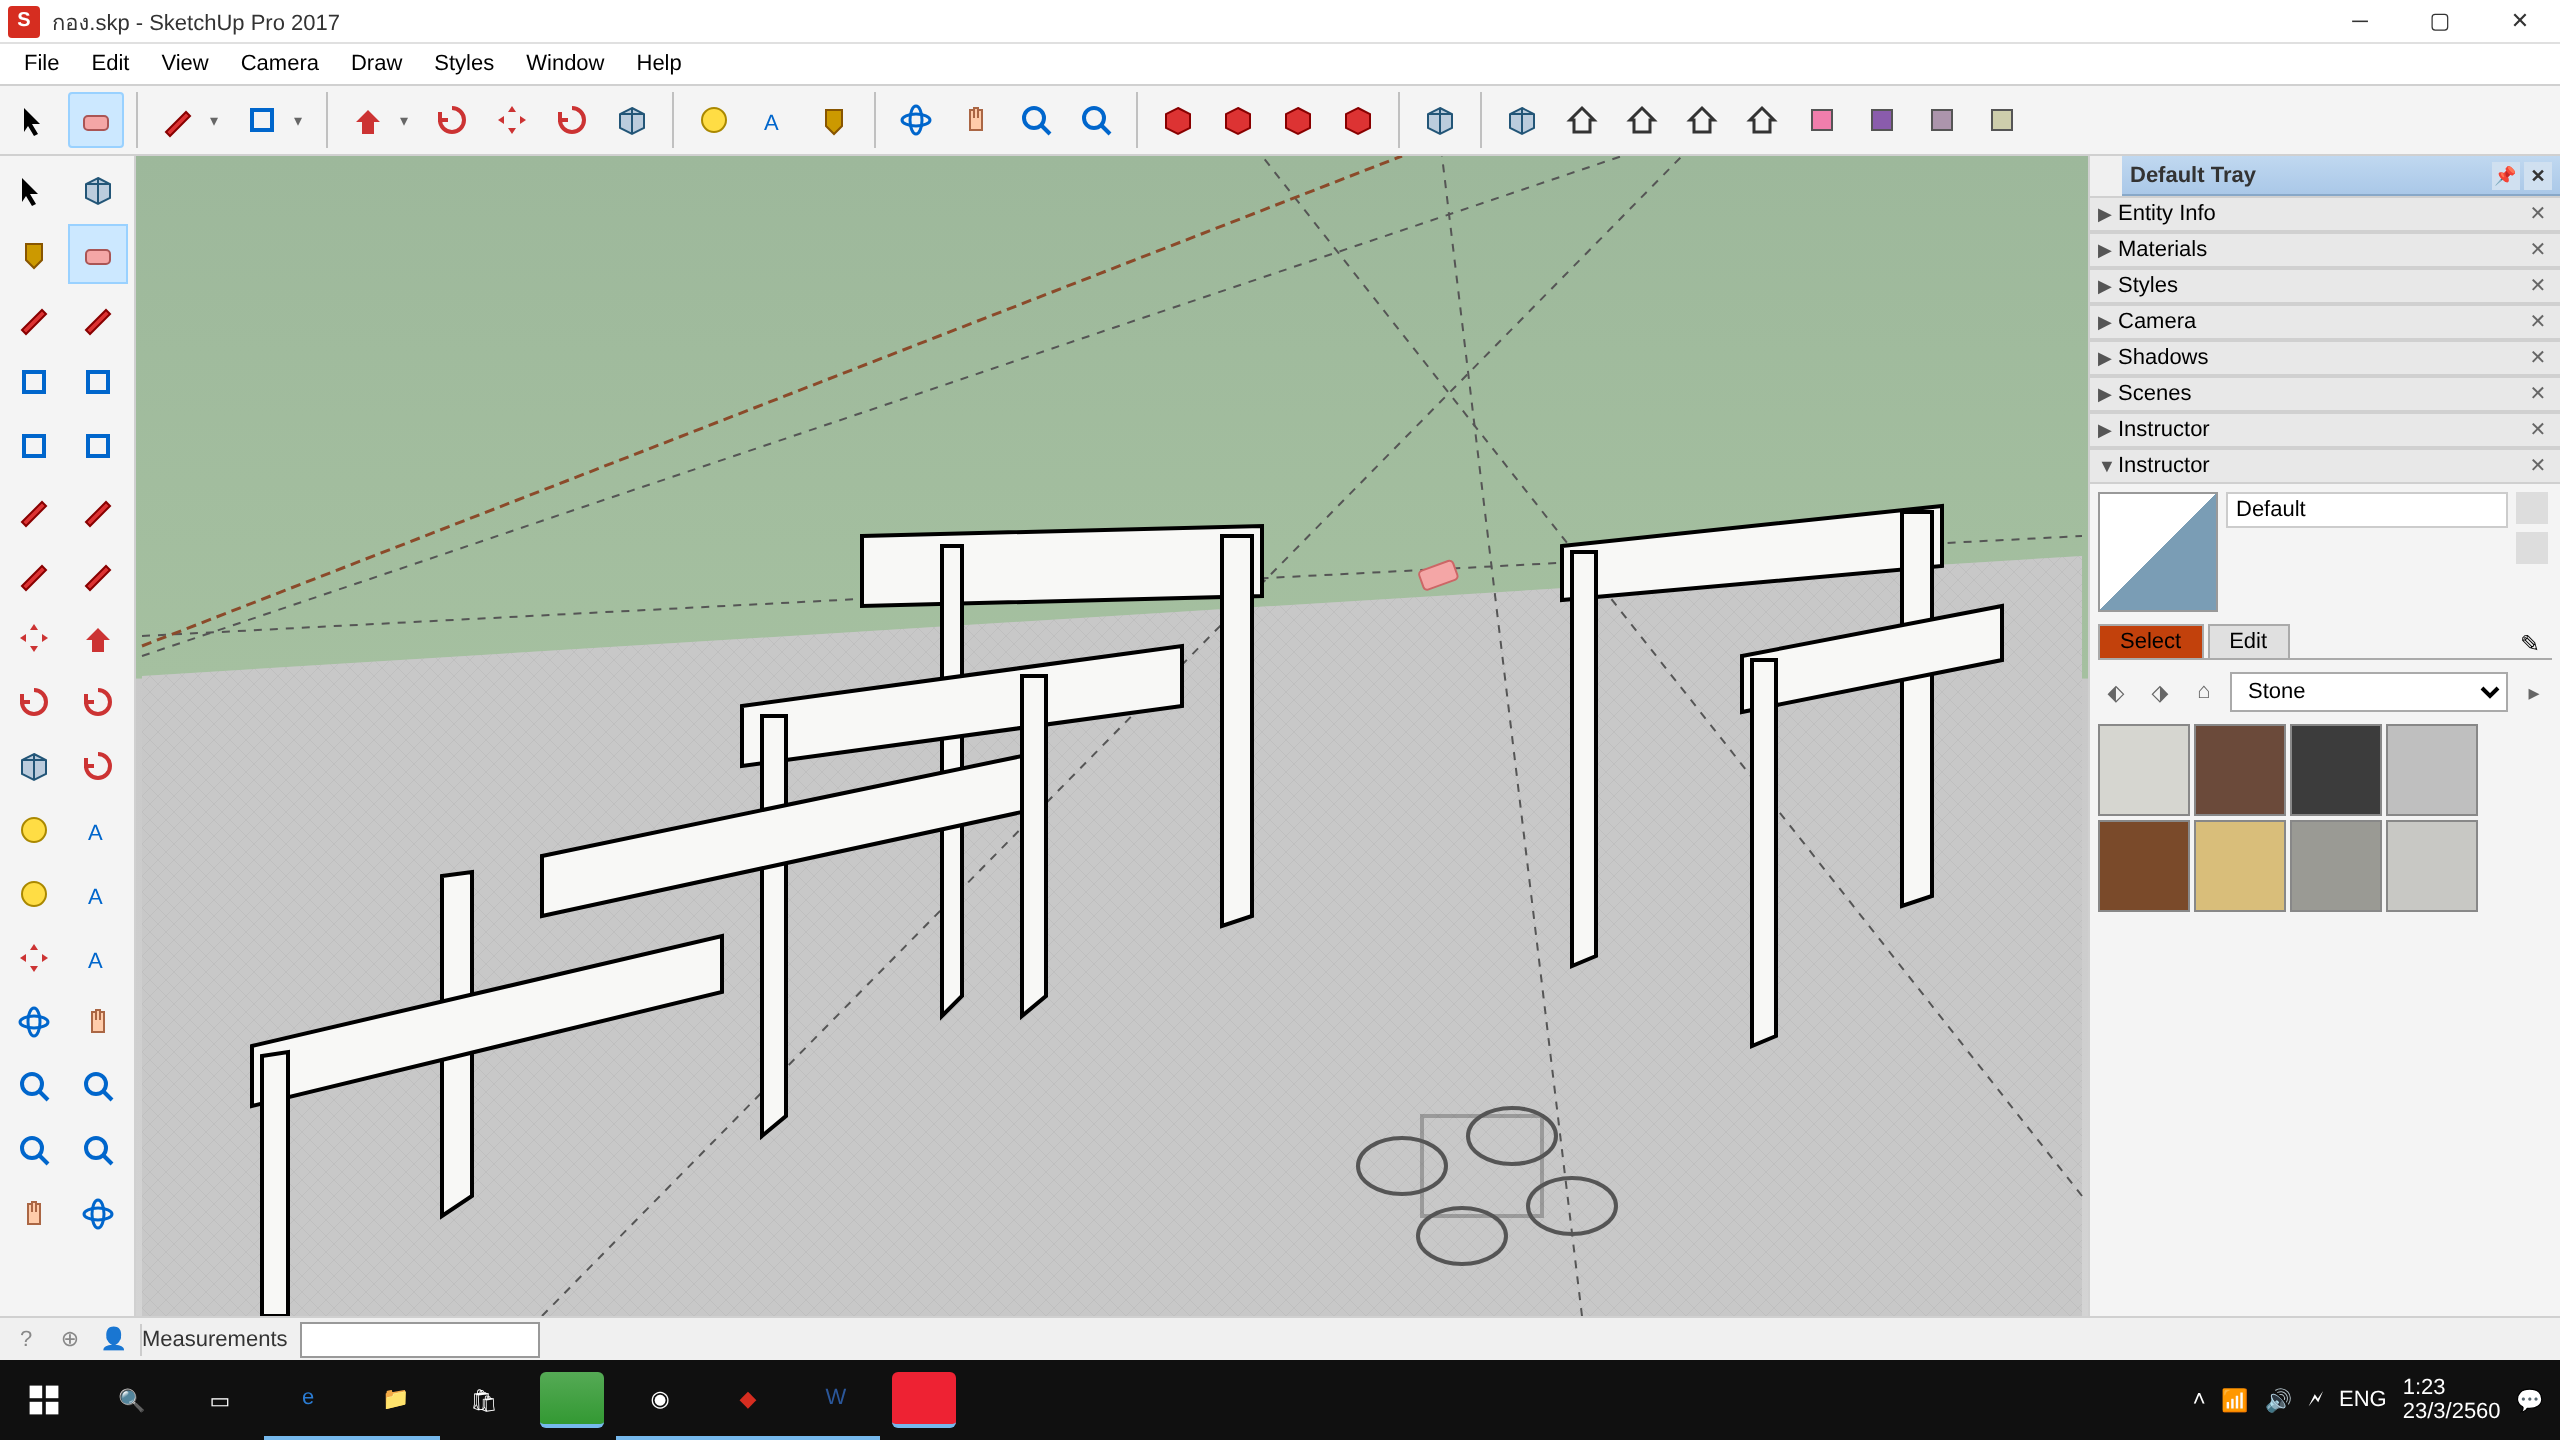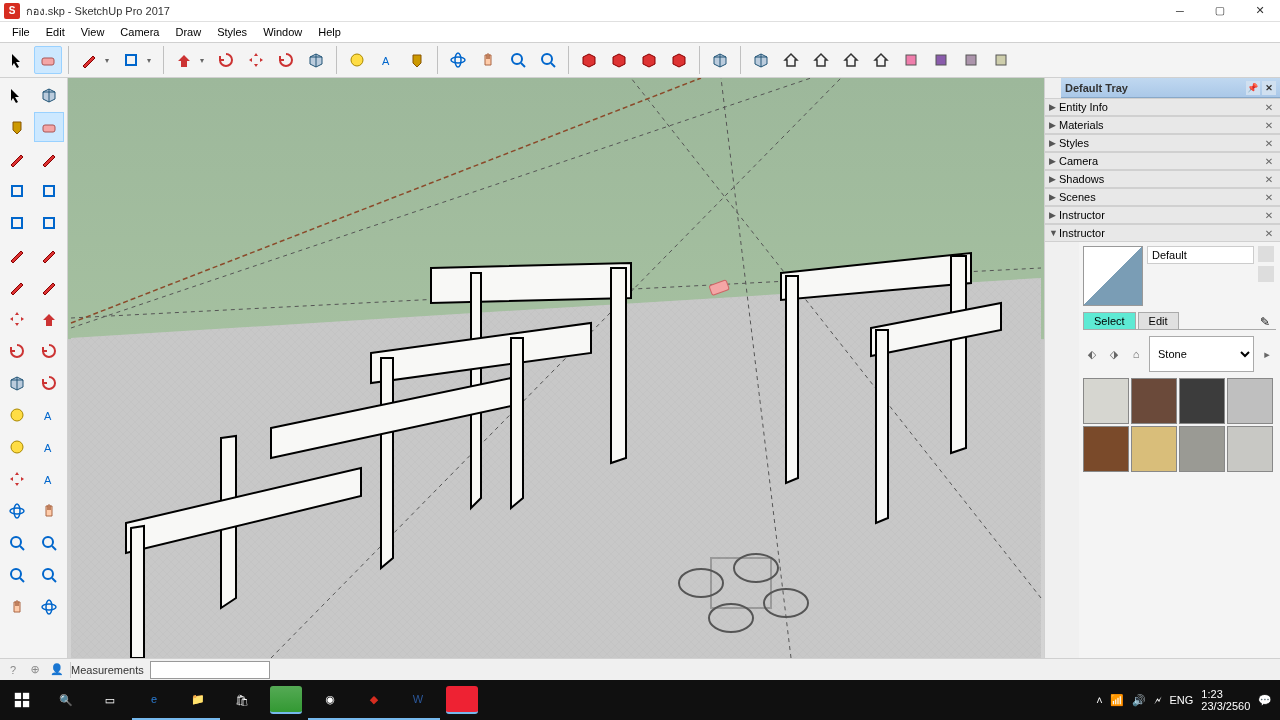--- a/index.html
+++ b/index.html
@@ -29,36 +29,36 @@
 
 .tray { width: 236px; background: #f0f0f0; border-left: 1px solid #d0d0d0; display: flex; flex-direction: column; }
 .tray-header { height: 20px; background: linear-gradient(#c0d8f0, #aac8e8); display: flex; align-items: center; padding: 0 4px; font-weight: bold; color: #333; border-bottom: 1px solid #88a8c8; margin-left: 16px; }
 .tray-header .sp { margin-left: auto; display: flex; gap: 2px; }
 .tray-header .pin, .tray-header .xb { width: 14px; height: 14px; display: flex; align-items: center; justify-content: center; background: #d0e0f0; font-size: 9px; }
 
 .panel-h { height: 18px; background: #e8e8e8; border-top: 1px solid #d0d0d0; border-bottom: 1px solid #d0d0d0; display: flex; align-items: center; padding: 0 4px; }
 .panel-h .arr { width: 10px; font-size: 9px; color: #555; }
 .panel-h .xb { margin-left: auto; width: 14px; height: 14px; display: flex; align-items: center; justify-content: center; font-size: 10px; color: #666; }
 
-.materials-body { flex: 1; background: #f4f4f4; padding: 4px; margin-left: 34px; }
+.materials-body { flex: 1; background: #f4f4f4; padding: 4px; }
 .mat-preview-row { display: flex; gap: 4px; height: 60px; }
 .mat-preview { width: 60px; height: 60px; background: linear-gradient(135deg, #fff 0%, #fff 50%, #7a9db5 50%, #7a9db5 100%); border: 1px solid #999; }
 .mat-name-box { flex: 1; display: flex; flex-direction: column; }
 .mat-name-box input { height: 18px; border: 1px solid #ccc; background: #fff; padding: 0 4px; width: 100%; }
 .mat-ico-col { width: 18px; display: flex; flex-direction: column; gap: 4px; }
 .mat-ico-col .mi { width: 16px; height: 16px; background: #ddd; }
 
 .mat-tabs { display: flex; margin-top: 6px; align-items: flex-end; border-bottom: 1px solid #aaa; }
 .mat-tabs .tab { padding: 2px 10px; background: #e0e0e0; border: 1px solid #aaa; border-bottom: none; margin-right: 2px; }
-.mat-tabs .tab.active { background: #5eead4; }
+.mat-tabs .tab.active { background: #c2410c; }
 .mat-tabs .editp { margin-left: auto; width: 16px; font-size: 12px; }
 
 .mat-nav { display: flex; align-items: center; gap: 4px; margin-top: 6px; }
 .mat-nav .nb { width: 18px; height: 18px; display: flex; align-items: center; justify-content: center; color: #666; }
-.mat-nav select { flex: 1; height: 36px; border: 1px solid #aaa; background: #fff; padding: 0 4px; }
+.mat-nav select { flex: 1; height: 20px; border: 1px solid #aaa; background: #fff; padding: 0 4px; }
 
 .mat-grid { display: flex; flex-wrap: wrap; gap: 2px; margin-top: 6px; }
 .mat-grid .sw { width: 46px; height: 46px; border: 1px solid #888; }
 
 .statusbar { height: 22px; background: #f0f0f0; border-top: 1px solid #d0d0d0; display: flex; align-items: center; padding: 0 4px; }
 .statusbar .sicon { width: 18px; height: 18px; display: flex; align-items: center; justify-content: center; color: #888; margin-right: 4px; }
 .statusbar .shelp { flex: 1; color: #333; padding-left: 4px; }
 .statusbar .meas-label { color: #333; }
 .statusbar .meas-box { width: 120px; height: 18px; background: #fff; border: 1px solid #999; margin-left: 6px; }
 

